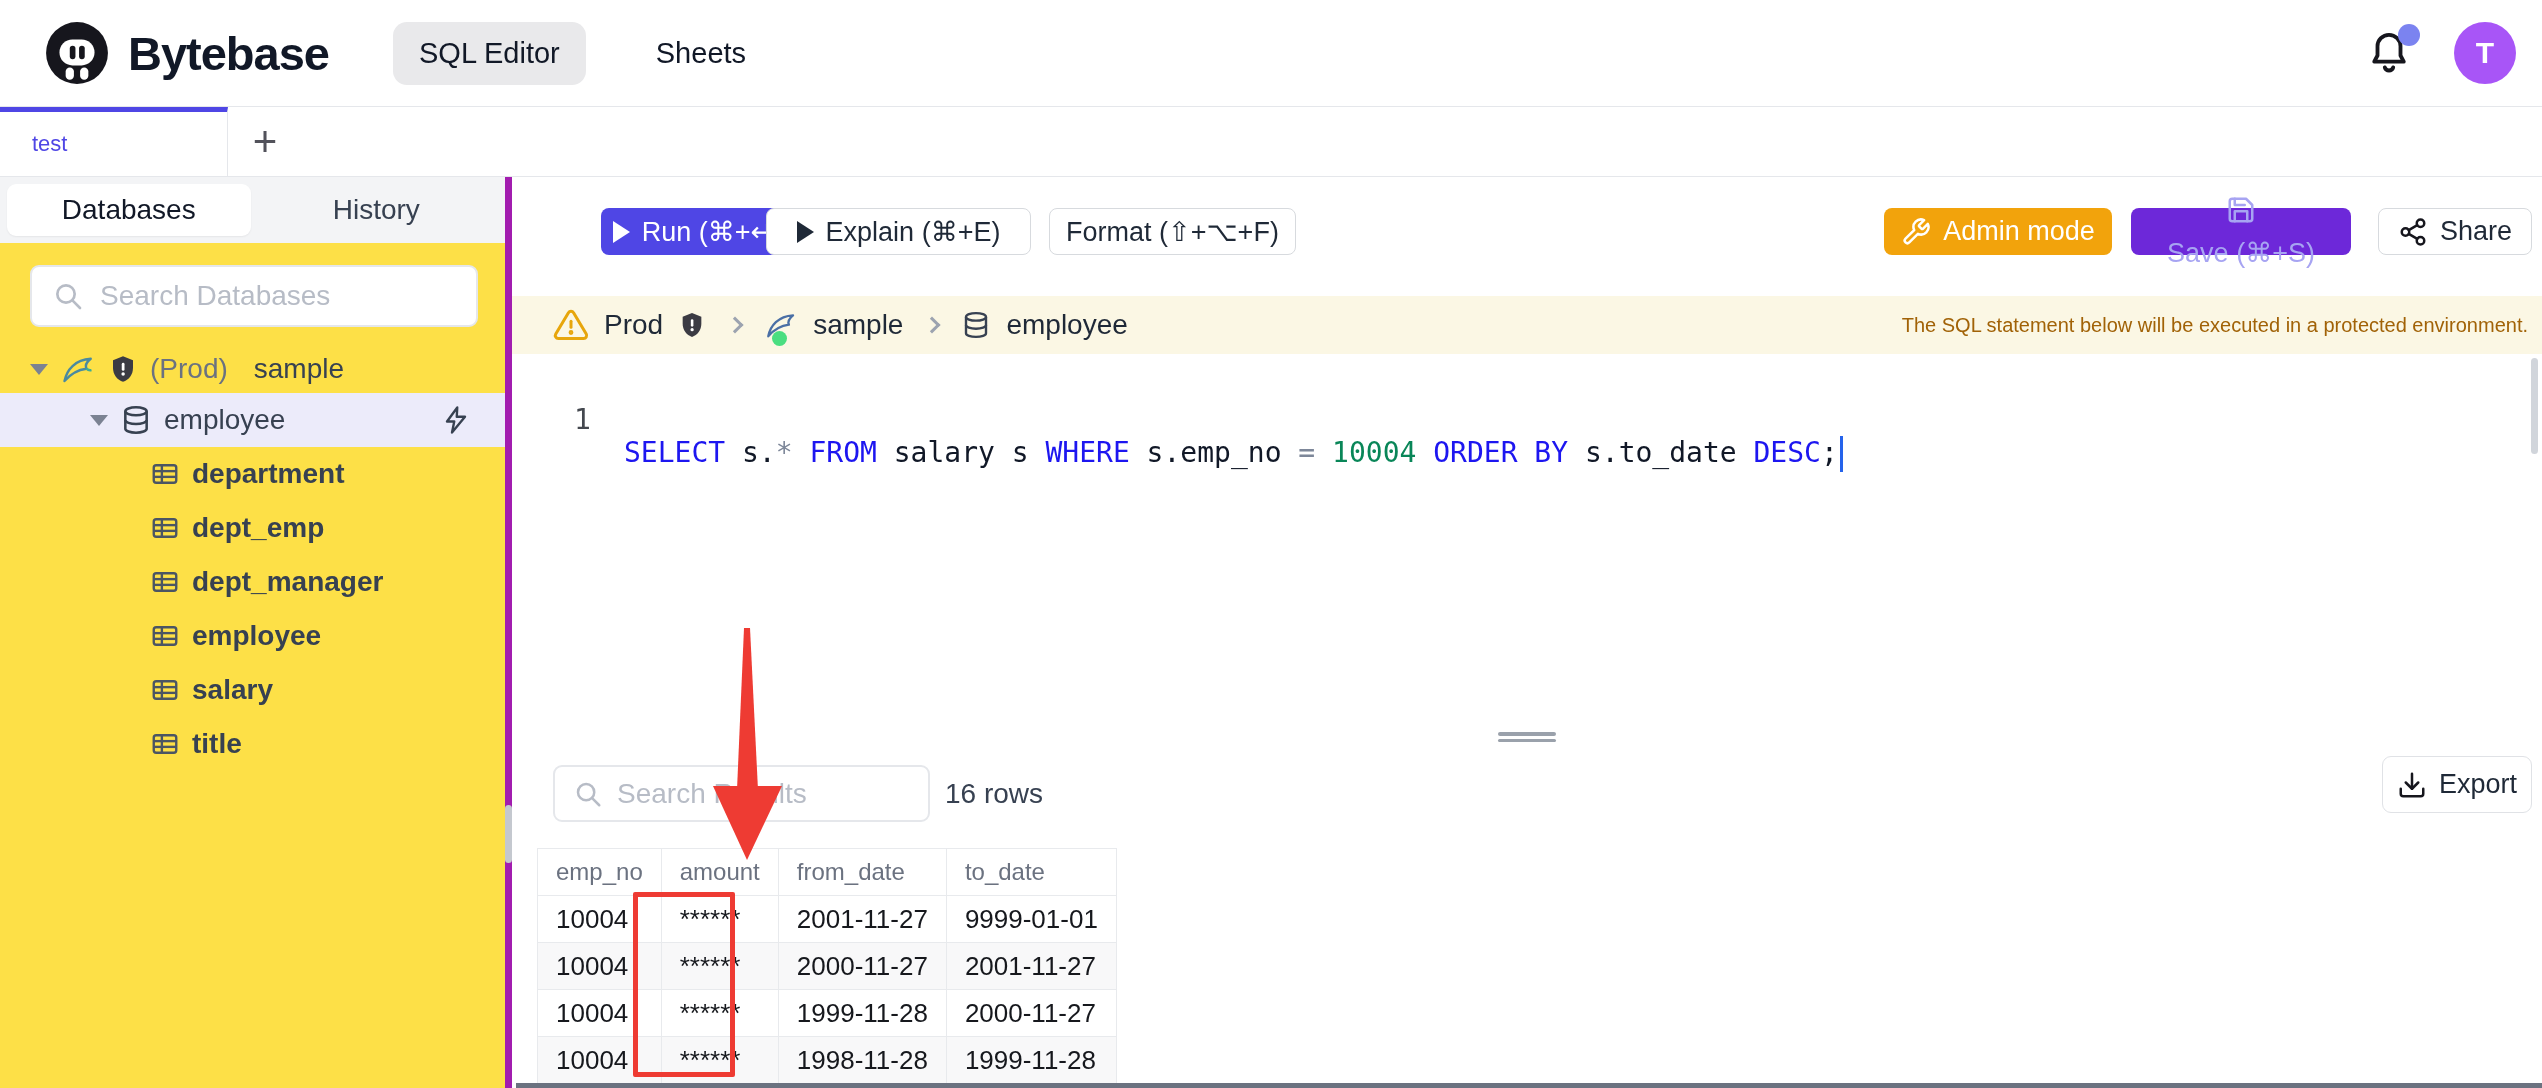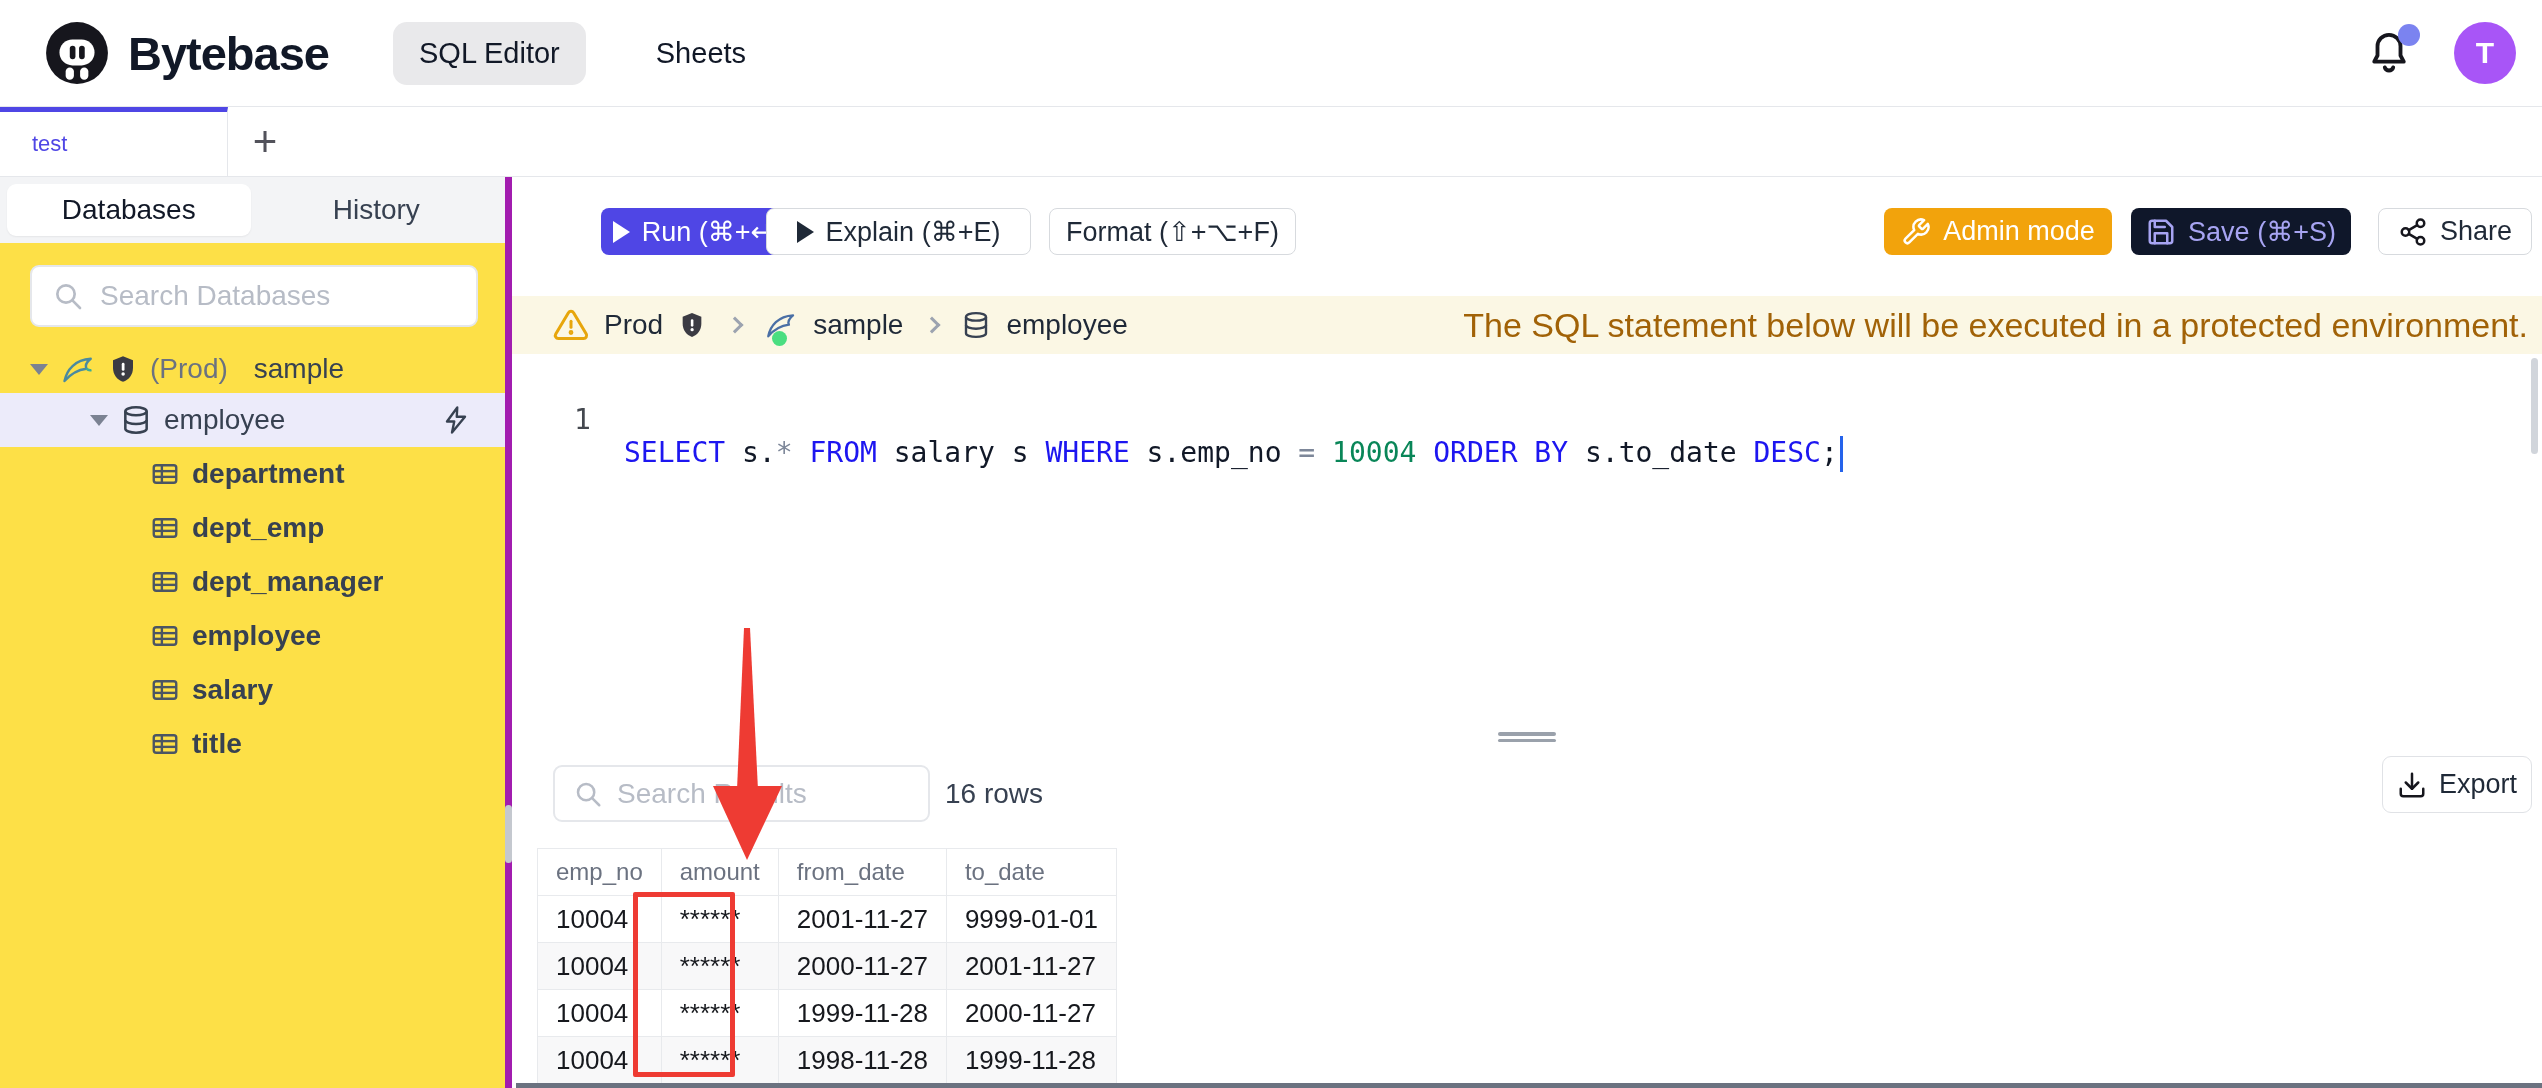--- a/index.html
+++ b/index.html
@@ -62,37 +62,37 @@
                background:#c4c8cf; }
 
   
   .main { position:absolute; left:512px; top:177px; right:0; bottom:0; background:#fff; }
 
   .btn { position:absolute; top:31px; height:47px; border-radius:8px; display:flex; align-items:center;
          justify-content:center; gap:12px; font-size:27px; border:1px solid transparent; cursor:pointer; }
   .btn.primary { background:var(--accent,#4f46e5); color:#fff; }
   .btn.ghost { background:#fff; border-color:#d7dade; color:#1f2937; }
   .btn.admin { background:var(--admin_orange,#f2a30c); color:#fff; font-weight:500; }
-  .btn.save { background:#0f172a; color:#a7a4f2; }
+  .btn.save { background:#6d28d9; color:#a7a4f2;flex-direction:column; }
   .btn-run { left:41px; width:193px;margin-left:48px; }
   .btn-explain { left:254px; width:265px; }
   .btn-format { left:537px; width:247px; }
   .btn-admin { left:1372px; width:228px; }
   .btn-save { left:1619px; width:220px; }
   .btn-share { left:1866px; width:154px; }
   .play { width:0; height:0; border-top:11px solid transparent; border-bottom:11px solid transparent;
           border-left:17px solid currentColor; }
 
   
   .banner { position:absolute; top:119px; left:0; right:0; height:58px; background:var(--banner_bg,#fbf7e4);
             display:flex; align-items:center; padding-left:41px; gap:15px; font-size:28px; color:#1f2937; }
   .crumb-sep { width:12px; height:12px; border-top:3px solid #9ca3af; border-right:3px solid #9ca3af;
                transform:rotate(45deg); margin:0 8px; }
   .banner-msg { position:absolute; right:14px; top:0; height:58px; display:flex; align-items:center;
-                color:var(--banner_text,#a16207); font-size:34px; }
+                color:var(--banner_text,#a16207); font-size:20px; }
   .dolphin-wrap { position:relative; width:34px; height:34px; }
   .green-dot { position:absolute; left:8px; bottom:-4px; width:15px; height:15px; border-radius:50%;
                background:#4ade80; }
 
   
   .editor { position:absolute; top:177px; left:0; right:0; height:376px; background:#fff; }
   .code-line { position:absolute; top:16px; left:0; right:0; font-family:"DejaVu Sans Mono", monospace;
                font-size:28px; white-space:pre; }
   .gutter { position:absolute; left:62px; color:#44484f; }
   .code { position:absolute; left:112px; }

